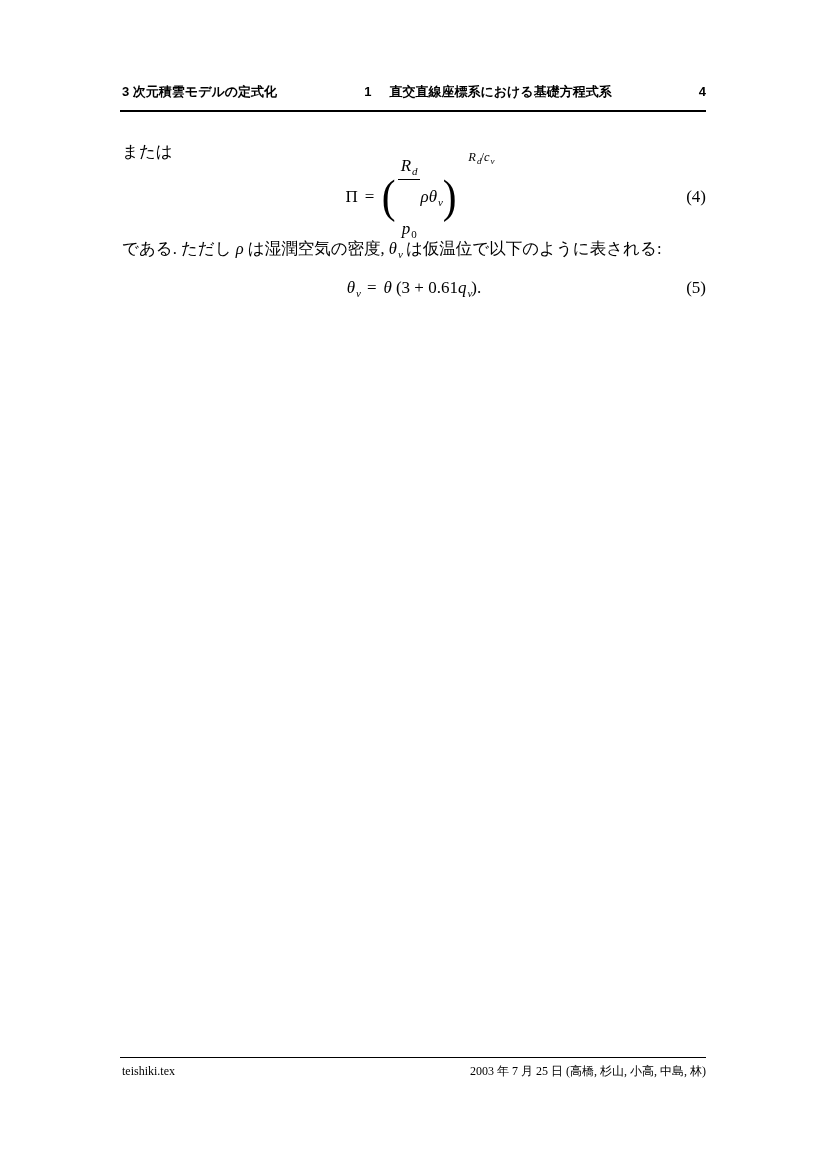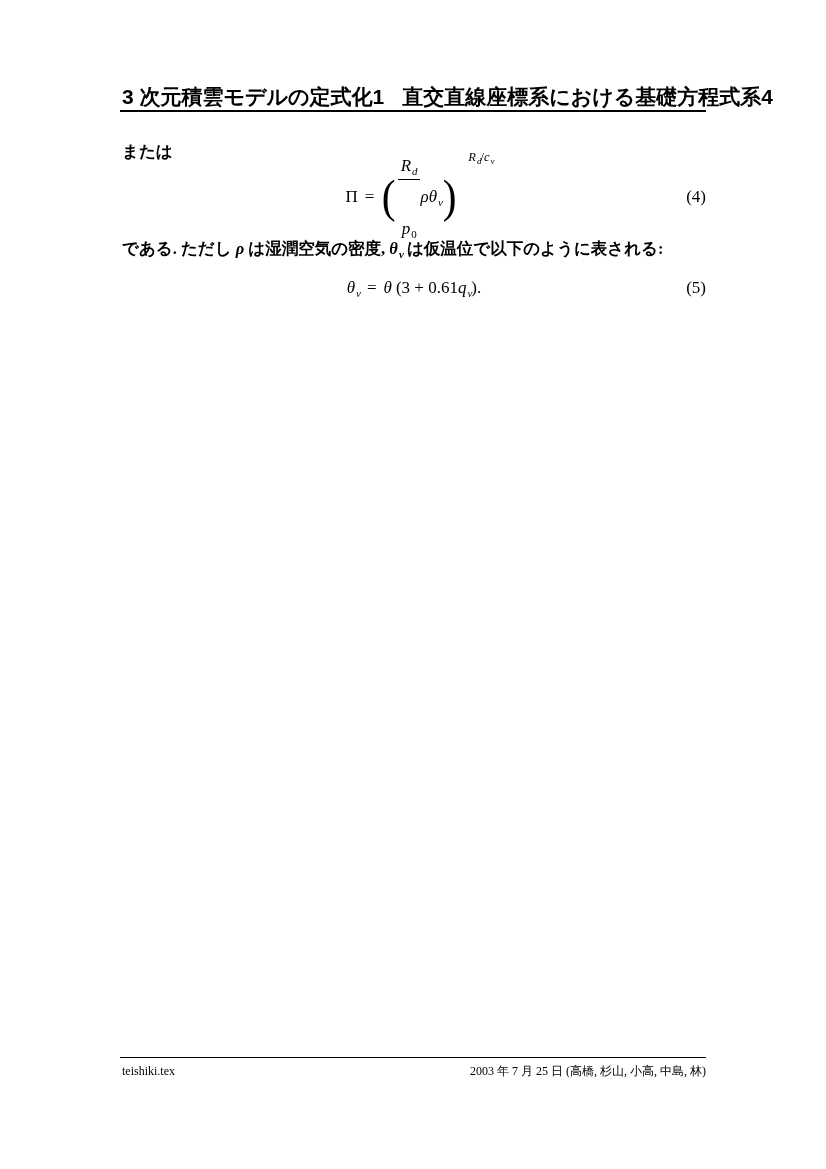--- a/index.html
+++ b/index.html
@@ -19,21 +19,21 @@
   .header {
     position: absolute;
     top: 84px;
     left: 122px;
     width: 584px;
     display: flex;
     justify-content: space-between;
     align-items: baseline;
     font-family: "Liberation Sans", "DejaVu Sans", sans-serif;
     font-weight: bold;
-    font-size: 21px;
+    font-size: 13px;
     line-height: 1.2;
     white-space: nowrap;
   }
   .header .section-group { display: inline-flex; gap: 18px; }
   .header-rule {
     position: absolute;
     top: 110px;
     left: 120px;
     width: 586px;
     height: 2px;
@@ -42,22 +42,22 @@
 
   
   .para {
     position: absolute;
     left: 122px;
     width: 584px;
     font-size: 16.5px;
     line-height: 1.3;
     white-space: nowrap;
   }
-  .p1 { top: 141px; font-weight: bold; }
-  .p2 { top: 238px; font-weight: bold; }
+  .p1 { top: 141px; }
+  .p2 { top: 238px; }
 
   
   .mi { font-style: italic; font-family: "Liberation Serif", "DejaVu Serif", serif; }
   sub.mi, sub.mn {
     font-size: 11px;
     font-style: italic;
     vertical-align: baseline;
     position: relative;
     top: 4px;
     left: 1px;

